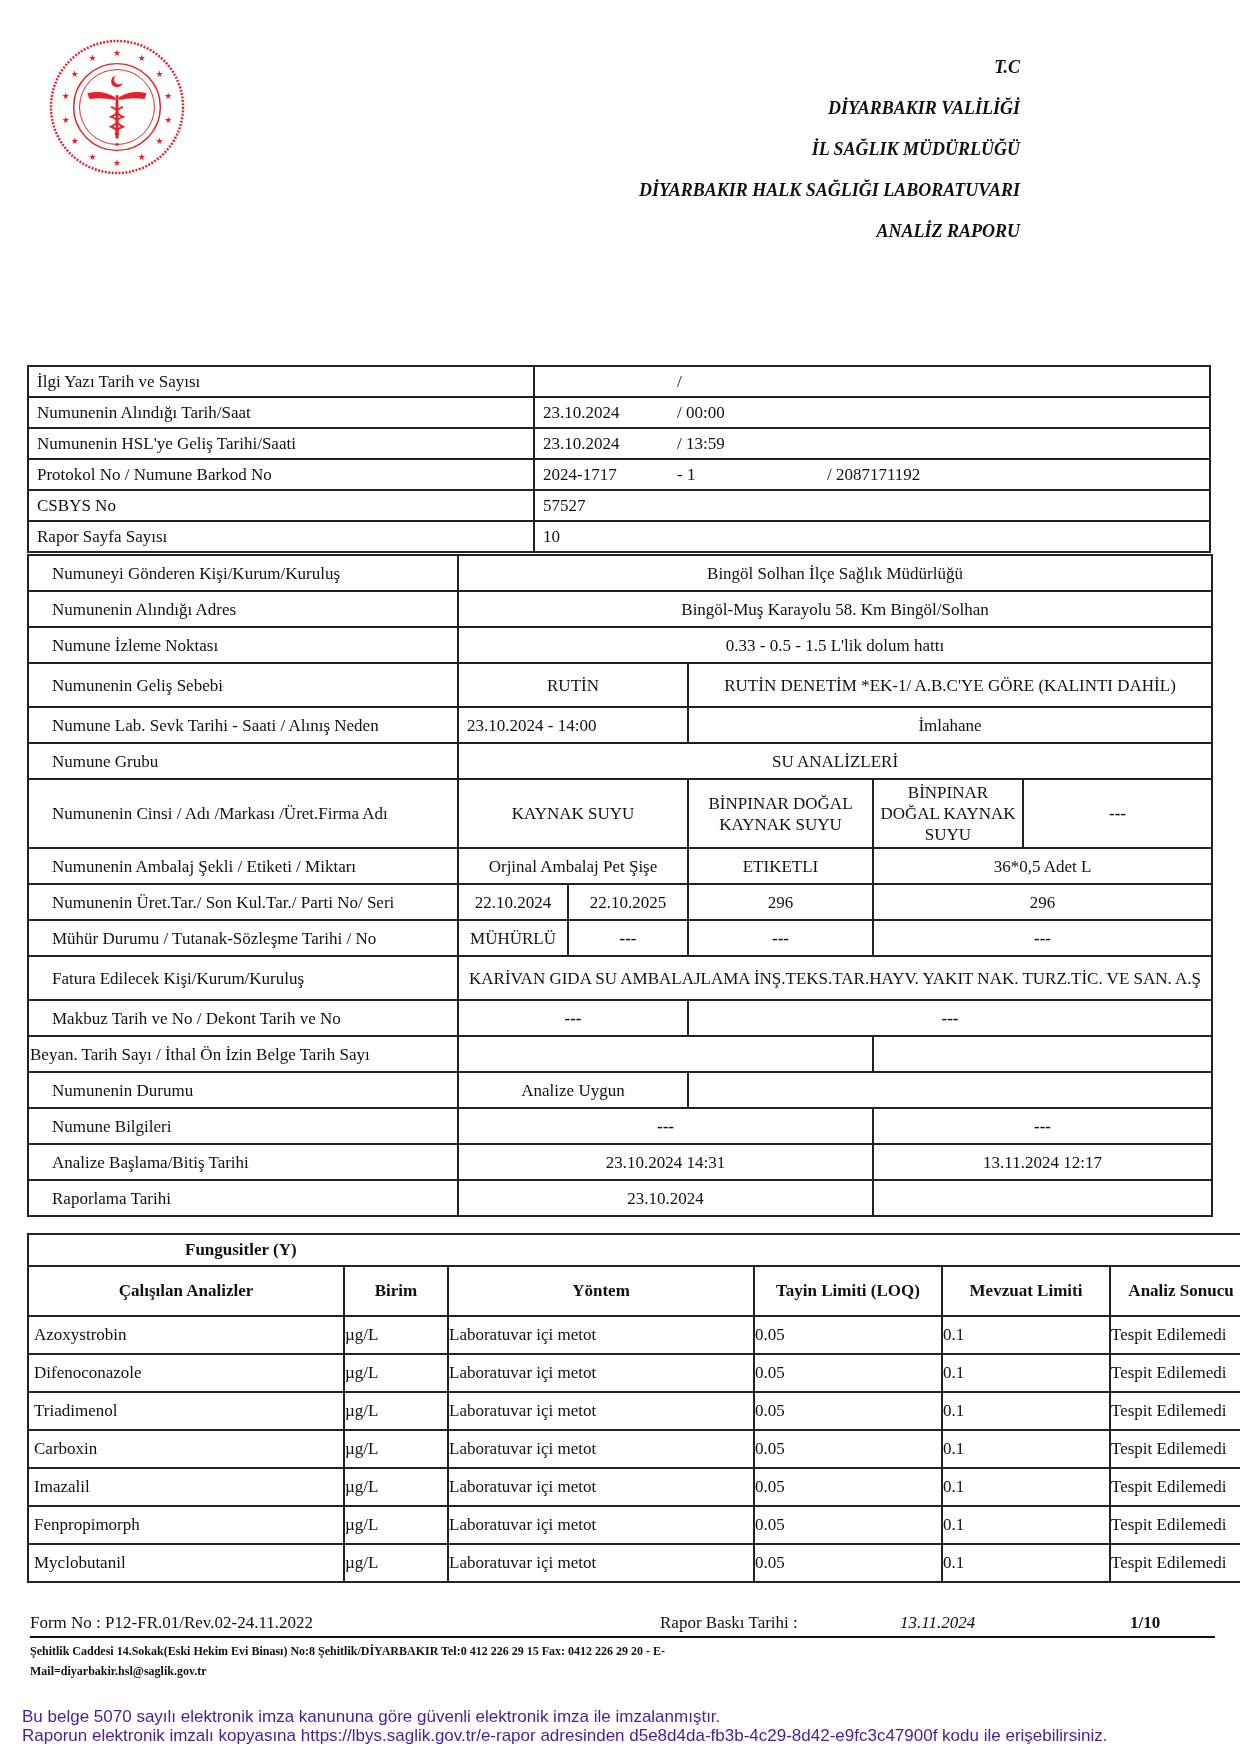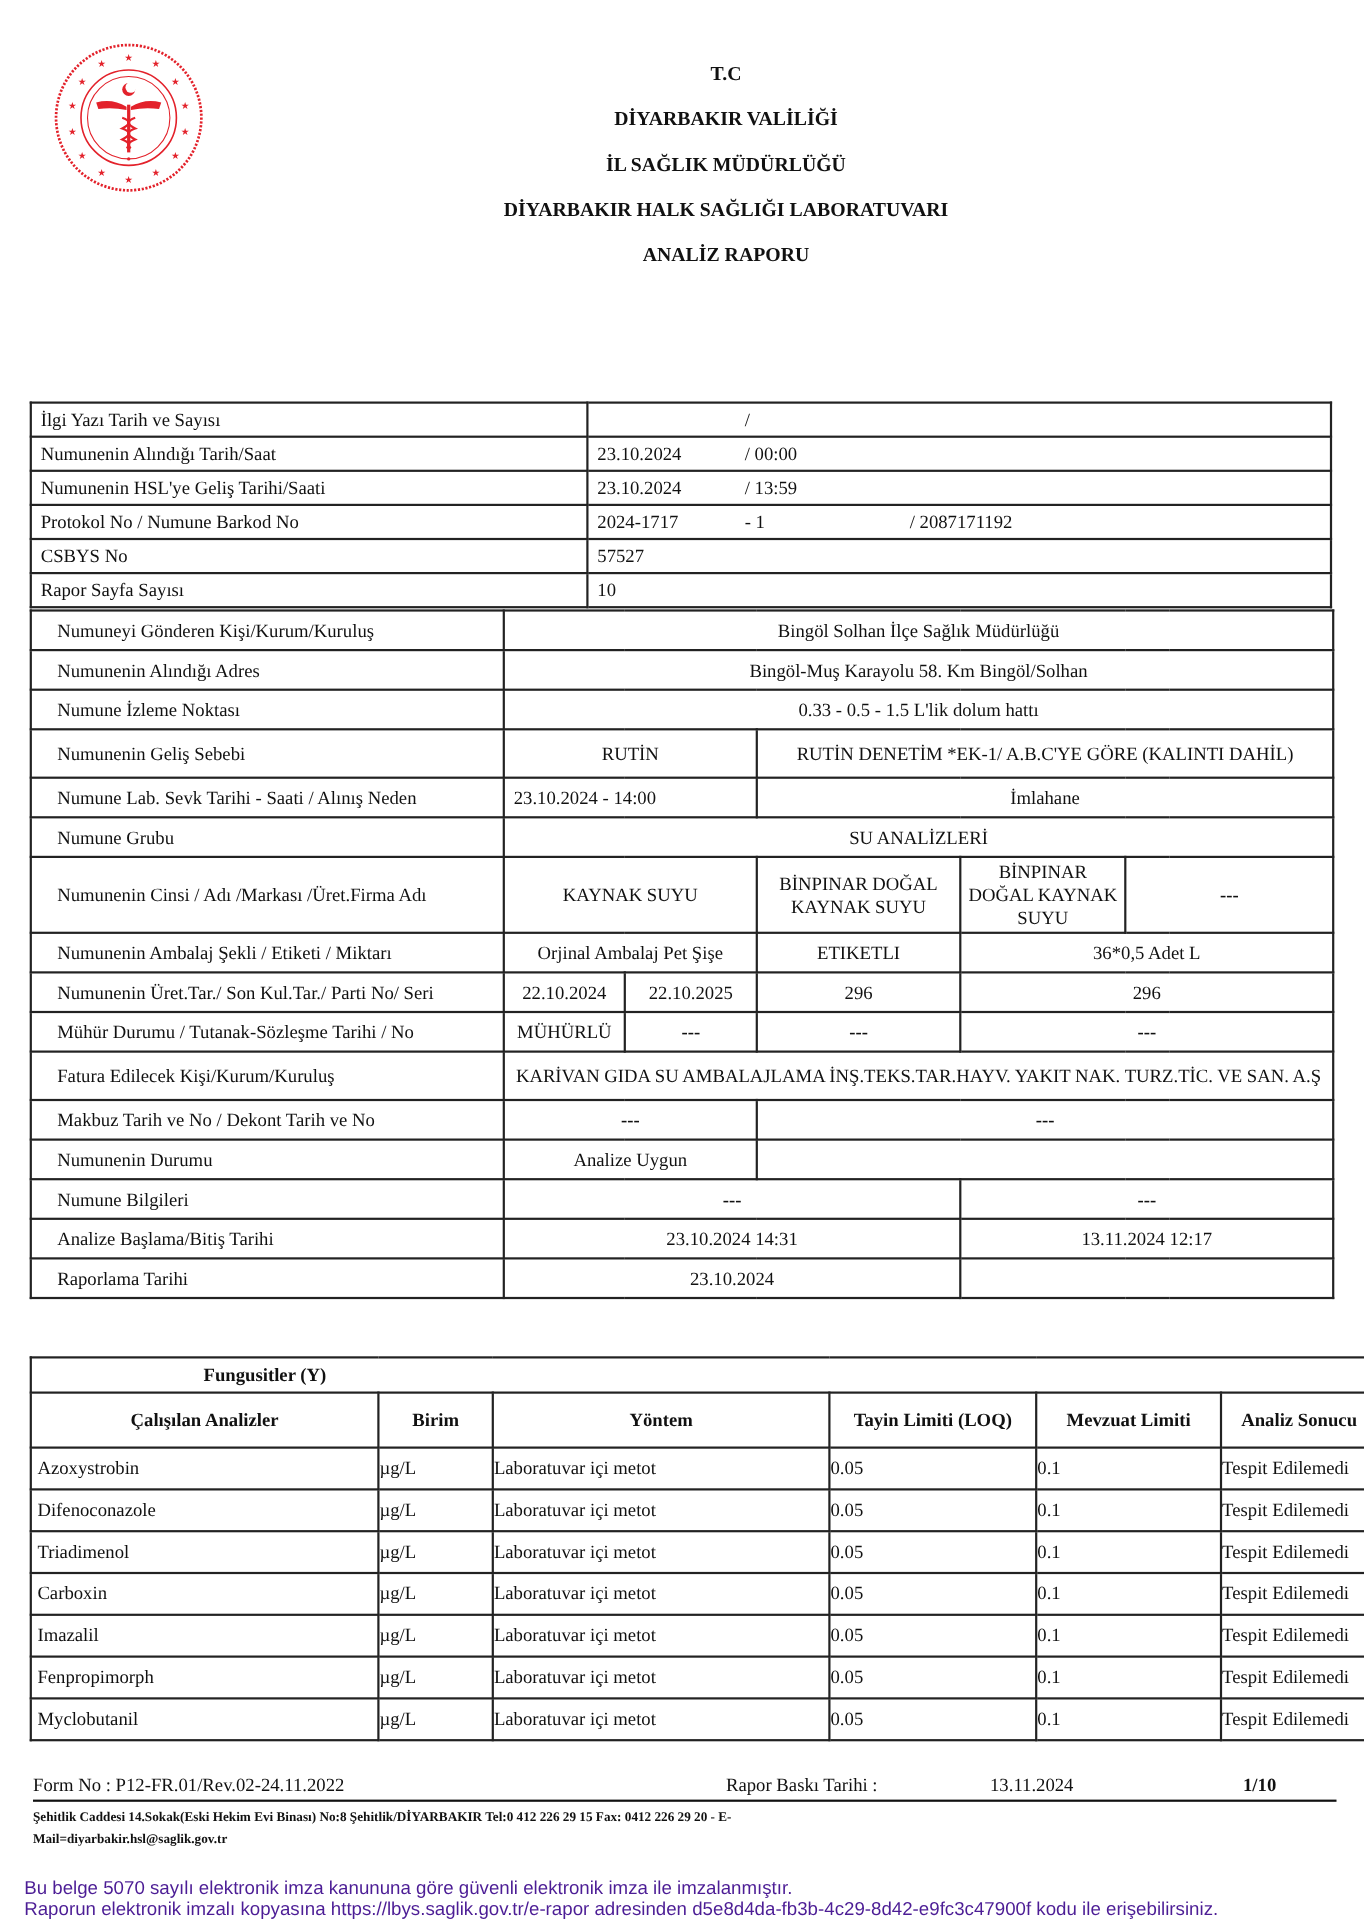--- a/index.html
+++ b/index.html
@@ -1,21 +1,21 @@
 <!DOCTYPE html>
 <html><head>
   <meta charset="utf-8">
   <style>
     * { box-sizing: border-box; margin: 0; padding: 0; }
     html, body { width: 1240px; height: 1755px; background: #ffffff; }
     body { position: relative; font-family: "Liberation Serif", "DejaVu Serif", serif; color: #111; font-size: 17px; }
 
     .logo { position: absolute; left: 48px; top: 38px; width: 138px; height: 138px; }
 
-    .header { position: absolute; left: 300px; top: 52px; width: 720px; text-align: center; font-weight: bold; }
+    .header { position: absolute; left: 300px; top: 52px; width: 720px; text-align: right; font-weight: bold; font-style: italic; }
     .header div { font-size: 18px; height: 41px; line-height: 30px; }
 
     table { border-collapse: collapse; position: absolute; }
     td, th { border: 2px solid #222; }
 
     
     #t1 { left: 27px; top: 365px; width: 1184px; }
     #t1 td { height: 31px; padding: 0 8px; font-size: 17px; vertical-align: middle; }
     #t1 td.lbl { width: 506px; }
     #t1 .v1 { display: inline-block; width: 134px; }
@@ -32,21 +32,21 @@
     #t3 td, #t3 th { font-size: 17px; vertical-align: middle; }
     #t3 th { font-weight: bold; height: 50px; text-align: center; }
     #t3 td { height: 38px; }
     #t3 td.name { text-align: left; padding-left: 5px; }
     #t3 .section { height: 32px; text-align: left; padding-left: 156px; font-weight: bold; }
 
     .footer { position: absolute; left: 30px; top: 1610px; width: 1185px; }
     .footer-row { display: flex; height: 28px; align-items: flex-end; border-bottom: 2px solid #111; padding-bottom: 3px; font-size: 17px; }
     .form-no { width: 630px; }
     .baski-lbl { width: 240px; }
-    .baski-val { width: 230px; }
+    .baski-val { width: 230px; font-style: italic; }
     .page-no { font-weight: bold; width: 80px; }
     .address { font-weight: bold; font-size: 12px; line-height: 20px; padding-top: 3px; }
 
     .esign { position: absolute; left: 22px; top: 1707px; font-family: "Liberation Sans", "DejaVu Sans", sans-serif; font-size: 17px; line-height: 19px; color: #4c1d95; }
   </style>
 </head>
 <body>
 
 <div class="logo">
   <svg viewBox="0 0 140 140" width="138" height="138">
@@ -184,20 +184,25 @@
   <tr style="height:44px">
     <td class="lbl">Fatura Edilecek Kişi/Kurum/Kuruluş</td>
     <td colspan="6">KARİVAN GIDA SU AMBALAJLAMA İNŞ.TEKS.TAR.HAYV. YAKIT NAK. TURZ.TİC. VE SAN. A.Ş</td>
   </tr>
   <tr>
     <td class="lbl">Makbuz Tarih ve No /  Dekont Tarih ve No</td>
     <td colspan="2" style="font-weight:bold">---</td>
     <td colspan="4" style="font-weight:bold">---</td>
   </tr>
   <tr>
+    <td class="lbl" style="padding-left:1px">Beyan. Tarih Sayı / İthal Ön İzin Belge Tarih Sayı</td>
+    <td colspan="3"></td>
+    <td colspan="3"></td>
+  </tr>
+  <tr>
     <td class="lbl">Numunenin Durumu</td>
     <td colspan="2">Analize Uygun</td>
     <td colspan="4"></td>
   </tr>
   <tr>
     <td class="lbl">Numune Bilgileri</td>
     <td colspan="3" style="font-weight:bold">---</td>
     <td colspan="3" style="font-weight:bold">---</td>
   </tr>
   <tr>

